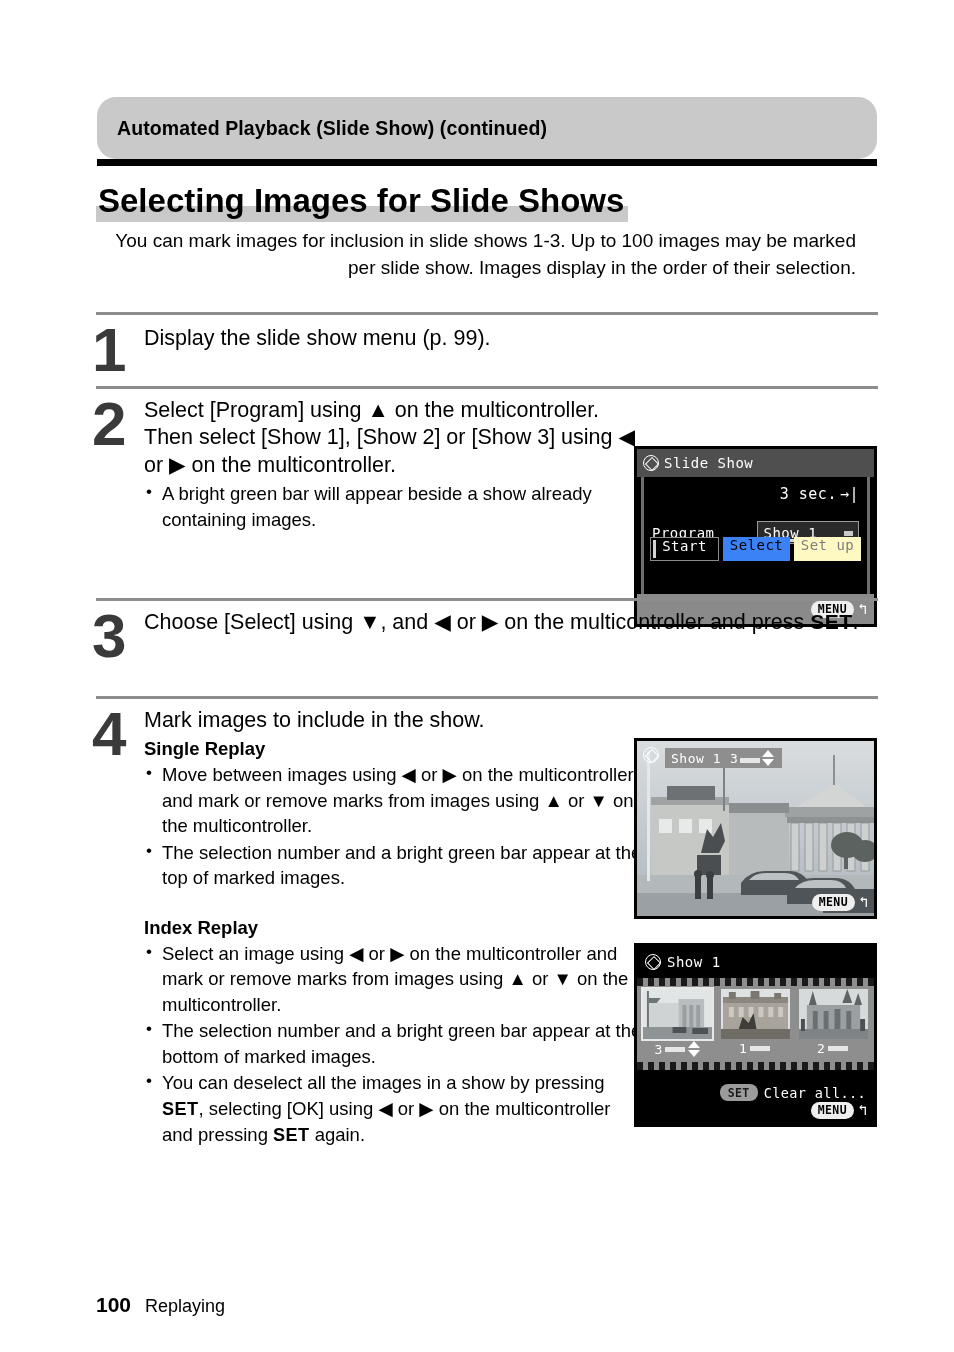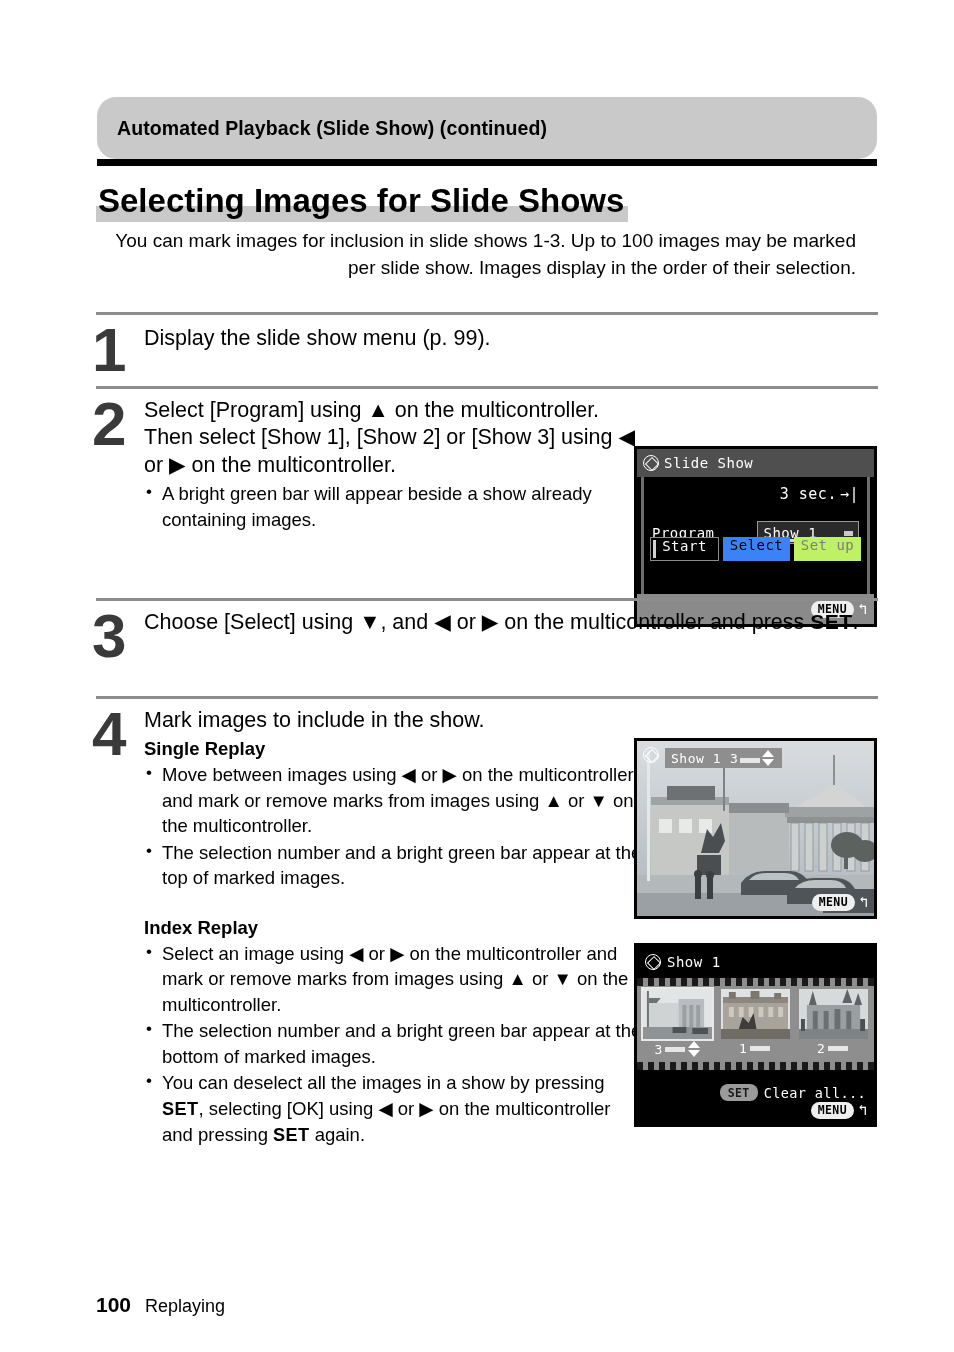--- a/index.html
+++ b/index.html
@@ -135,21 +135,21 @@
     position: absolute; left: 6px; right: 6px; bottom: 34px;
     display: flex; gap: 4px; align-items: center;
   }
   .lcd-btn {
     flex: 1; height: 24px; display: flex; justify-content: center;
     font-size: 14px; letter-spacing: .5px; position: relative;
   }
   .lcd-btn.plain { background: #000; border: 1.5px solid #8a8a8a; }
   .lcd-btn.plain .lbar { position: absolute; left: 2px; top: 2px; bottom: 2px; width: 3px; background: #d2d2d2; }
   .lcd-btn.sel { background: #3b82f6; color: #000; }
-  .lcd-btn.dim { background: #bef264; color: #7d7d7d; }
+  .lcd-btn.dim { background: #fef9c3; color: #7d7d7d; }
   .lcd-footer {
     position: absolute; left: 0; right: 0; bottom: 0; height: 30px;
     background: #8a8a8a; display: flex; align-items: center; justify-content: flex-end;
     padding-right: 7px; gap: 4px;
   }
   .menu-badge {
     background: #efefef; color: #000; font-size: 11.5px; font-weight: bold;
     border-radius: 9px; padding: 1.5px 7px; letter-spacing: .4px;
     font-family: "DejaVu Sans Mono", monospace;
   }

